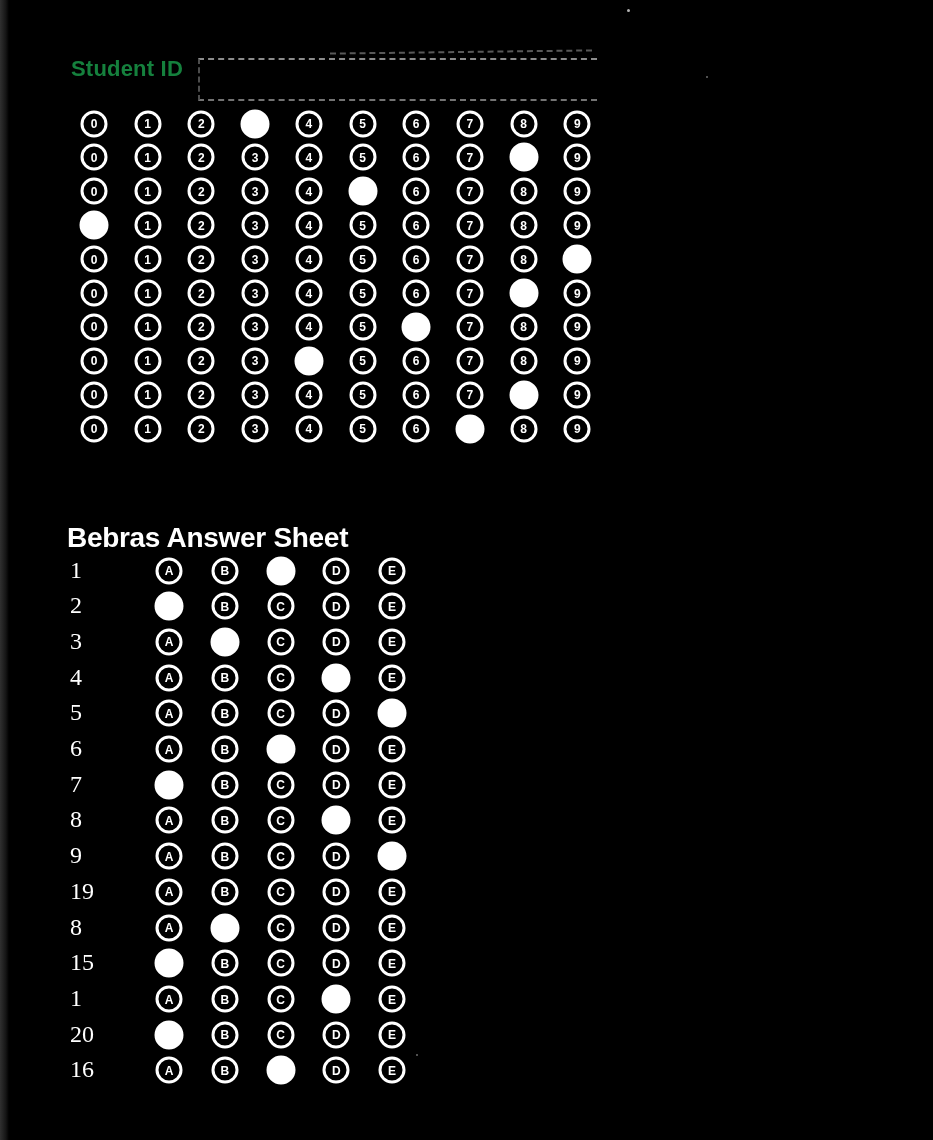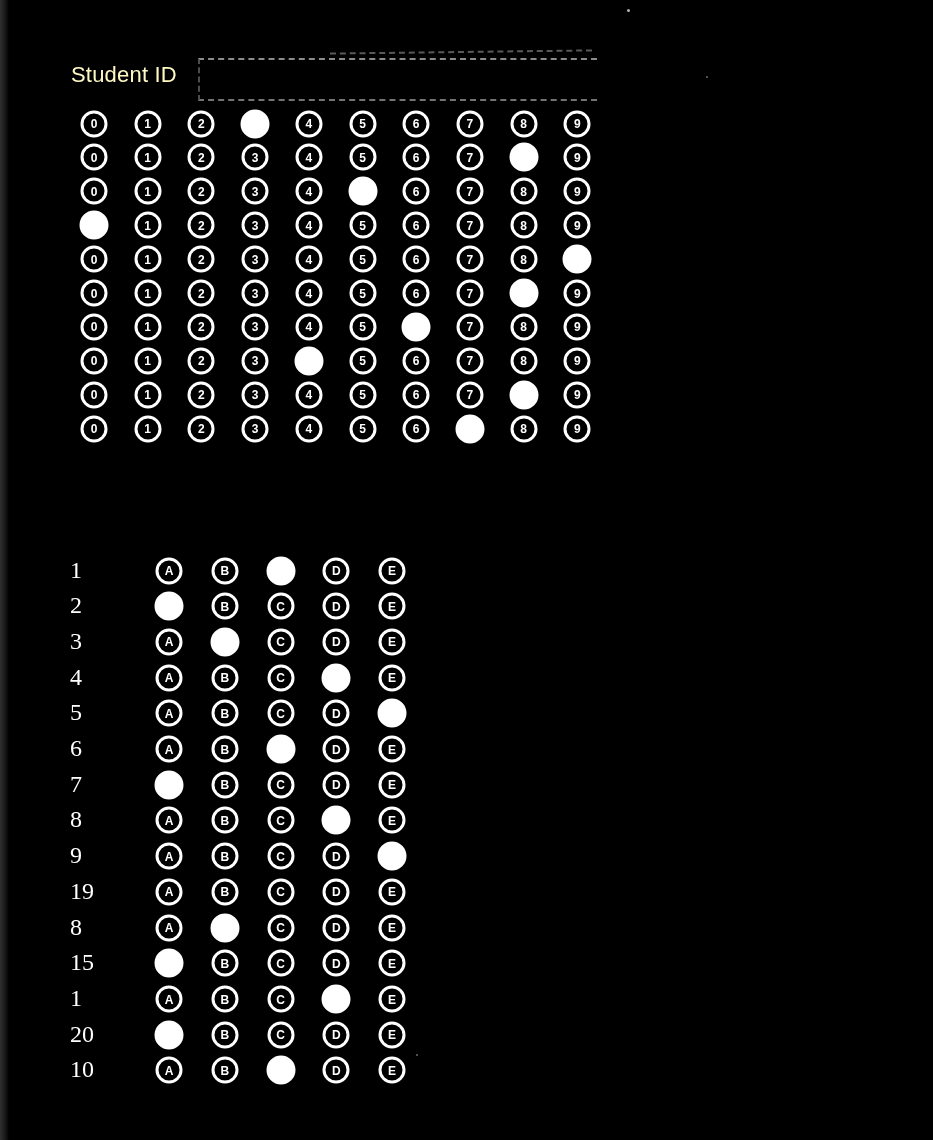--- a/index.html
+++ b/index.html
@@ -5,22 +5,22 @@
   html,body { margin:0; padding:0; background:#000; }
   .page {
     position:relative; width:933px; height:1140px; background:#000;
     overflow:hidden; font-family:"Liberation Sans", sans-serif;
   }
   .edge-strip {
     position:absolute; left:0; top:0; width:9px; height:100%;
     background:linear-gradient(90deg,#303030 0%,#151515 65%,#000 100%);
   }
   .sid-label {
-    position:absolute; left:71px; top:62px; color:#fef9c3;
-    font-weight:normal; font-size:22px; letter-spacing:.2px;
+    position:absolute; left:71px; top:56px; color:#15803d;
+    font-weight:bold; font-size:22px; letter-spacing:.2px;
   }
   .redacted-box {
     position:absolute; left:198px; top:58px; width:399px; height:43px;
     box-sizing:border-box; background:#000;
     border-top:2px dashed rgba(255,255,255,.55);
     border-bottom:2px dashed rgba(255,255,255,.45);
     border-left:2px dashed rgba(255,255,255,.30);
   }
   .dash-frag {
     position:absolute; left:330px; top:51px; width:262px; height:0;
@@ -156,20 +156,21 @@
       <div class="bubble" style="left: 201.4px; top: 428.6px;">2</div>
       <div class="bubble" style="left: 255.1px; top: 428.6px;">3</div>
       <div class="bubble" style="left: 308.8px; top: 428.6px;">4</div>
       <div class="bubble" style="left: 362.5px; top: 428.6px;">5</div>
       <div class="bubble" style="left: 416.2px; top: 428.6px;">6</div>
       <div class="bubble filled" style="left: 469.9px; top: 428.6px;"></div>
       <div class="bubble" style="left: 523.6px; top: 428.6px;">8</div>
       <div class="bubble" style="left: 577.3px; top: 428.6px;">9</div>
     </div>
 
+  <h2 class="bas-title">Bebras Answer Sheet</h2>
 
   <div id="ans-grid">
       <div class="qnum" style="left: 70px; top: 570.5px;">1</div>
       <div class="bubble" style="left: 169px; top: 570.5px;">A</div>
       <div class="bubble" style="left: 224.75px; top: 570.5px;">B</div>
       <div class="bubble filled" style="left: 280.5px; top: 570.5px;"></div>
       <div class="bubble" style="left: 336.25px; top: 570.5px;">D</div>
       <div class="bubble" style="left: 392px; top: 570.5px;">E</div>
       <div class="qnum" style="left: 70px; top: 606.21px;">2</div>
       <div class="bubble filled" style="left: 169px; top: 606.21px;"></div>
@@ -242,21 +243,21 @@
       <div class="bubble" style="left: 224.75px; top: 999.02px;">B</div>
       <div class="bubble" style="left: 280.5px; top: 999.02px;">C</div>
       <div class="bubble filled" style="left: 336.25px; top: 999.02px;"></div>
       <div class="bubble" style="left: 392px; top: 999.02px;">E</div>
       <div class="qnum" style="left: 70px; top: 1034.73px;">20</div>
       <div class="bubble filled" style="left: 169px; top: 1034.73px;"></div>
       <div class="bubble" style="left: 224.75px; top: 1034.73px;">B</div>
       <div class="bubble" style="left: 280.5px; top: 1034.73px;">C</div>
       <div class="bubble" style="left: 336.25px; top: 1034.73px;">D</div>
       <div class="bubble" style="left: 392px; top: 1034.73px;">E</div>
-      <div class="qnum" style="left: 70px; top: 1070.44px;">10</div>
+      <div class="qnum" style="left: 70px; top: 1070.44px;">16</div>
       <div class="bubble" style="left: 169px; top: 1070.44px;">A</div>
       <div class="bubble" style="left: 224.75px; top: 1070.44px;">B</div>
       <div class="bubble filled" style="left: 280.5px; top: 1070.44px;"></div>
       <div class="bubble" style="left: 336.25px; top: 1070.44px;">D</div>
       <div class="bubble" style="left: 392px; top: 1070.44px;">E</div>
     </div>
 
   <div class="dot" style="left:627px;top:9px"></div>
   <div class="dot dim" style="left:706px;top:76px"></div>
   <div class="dot dim" style="left:416px;top:1054px"></div>

